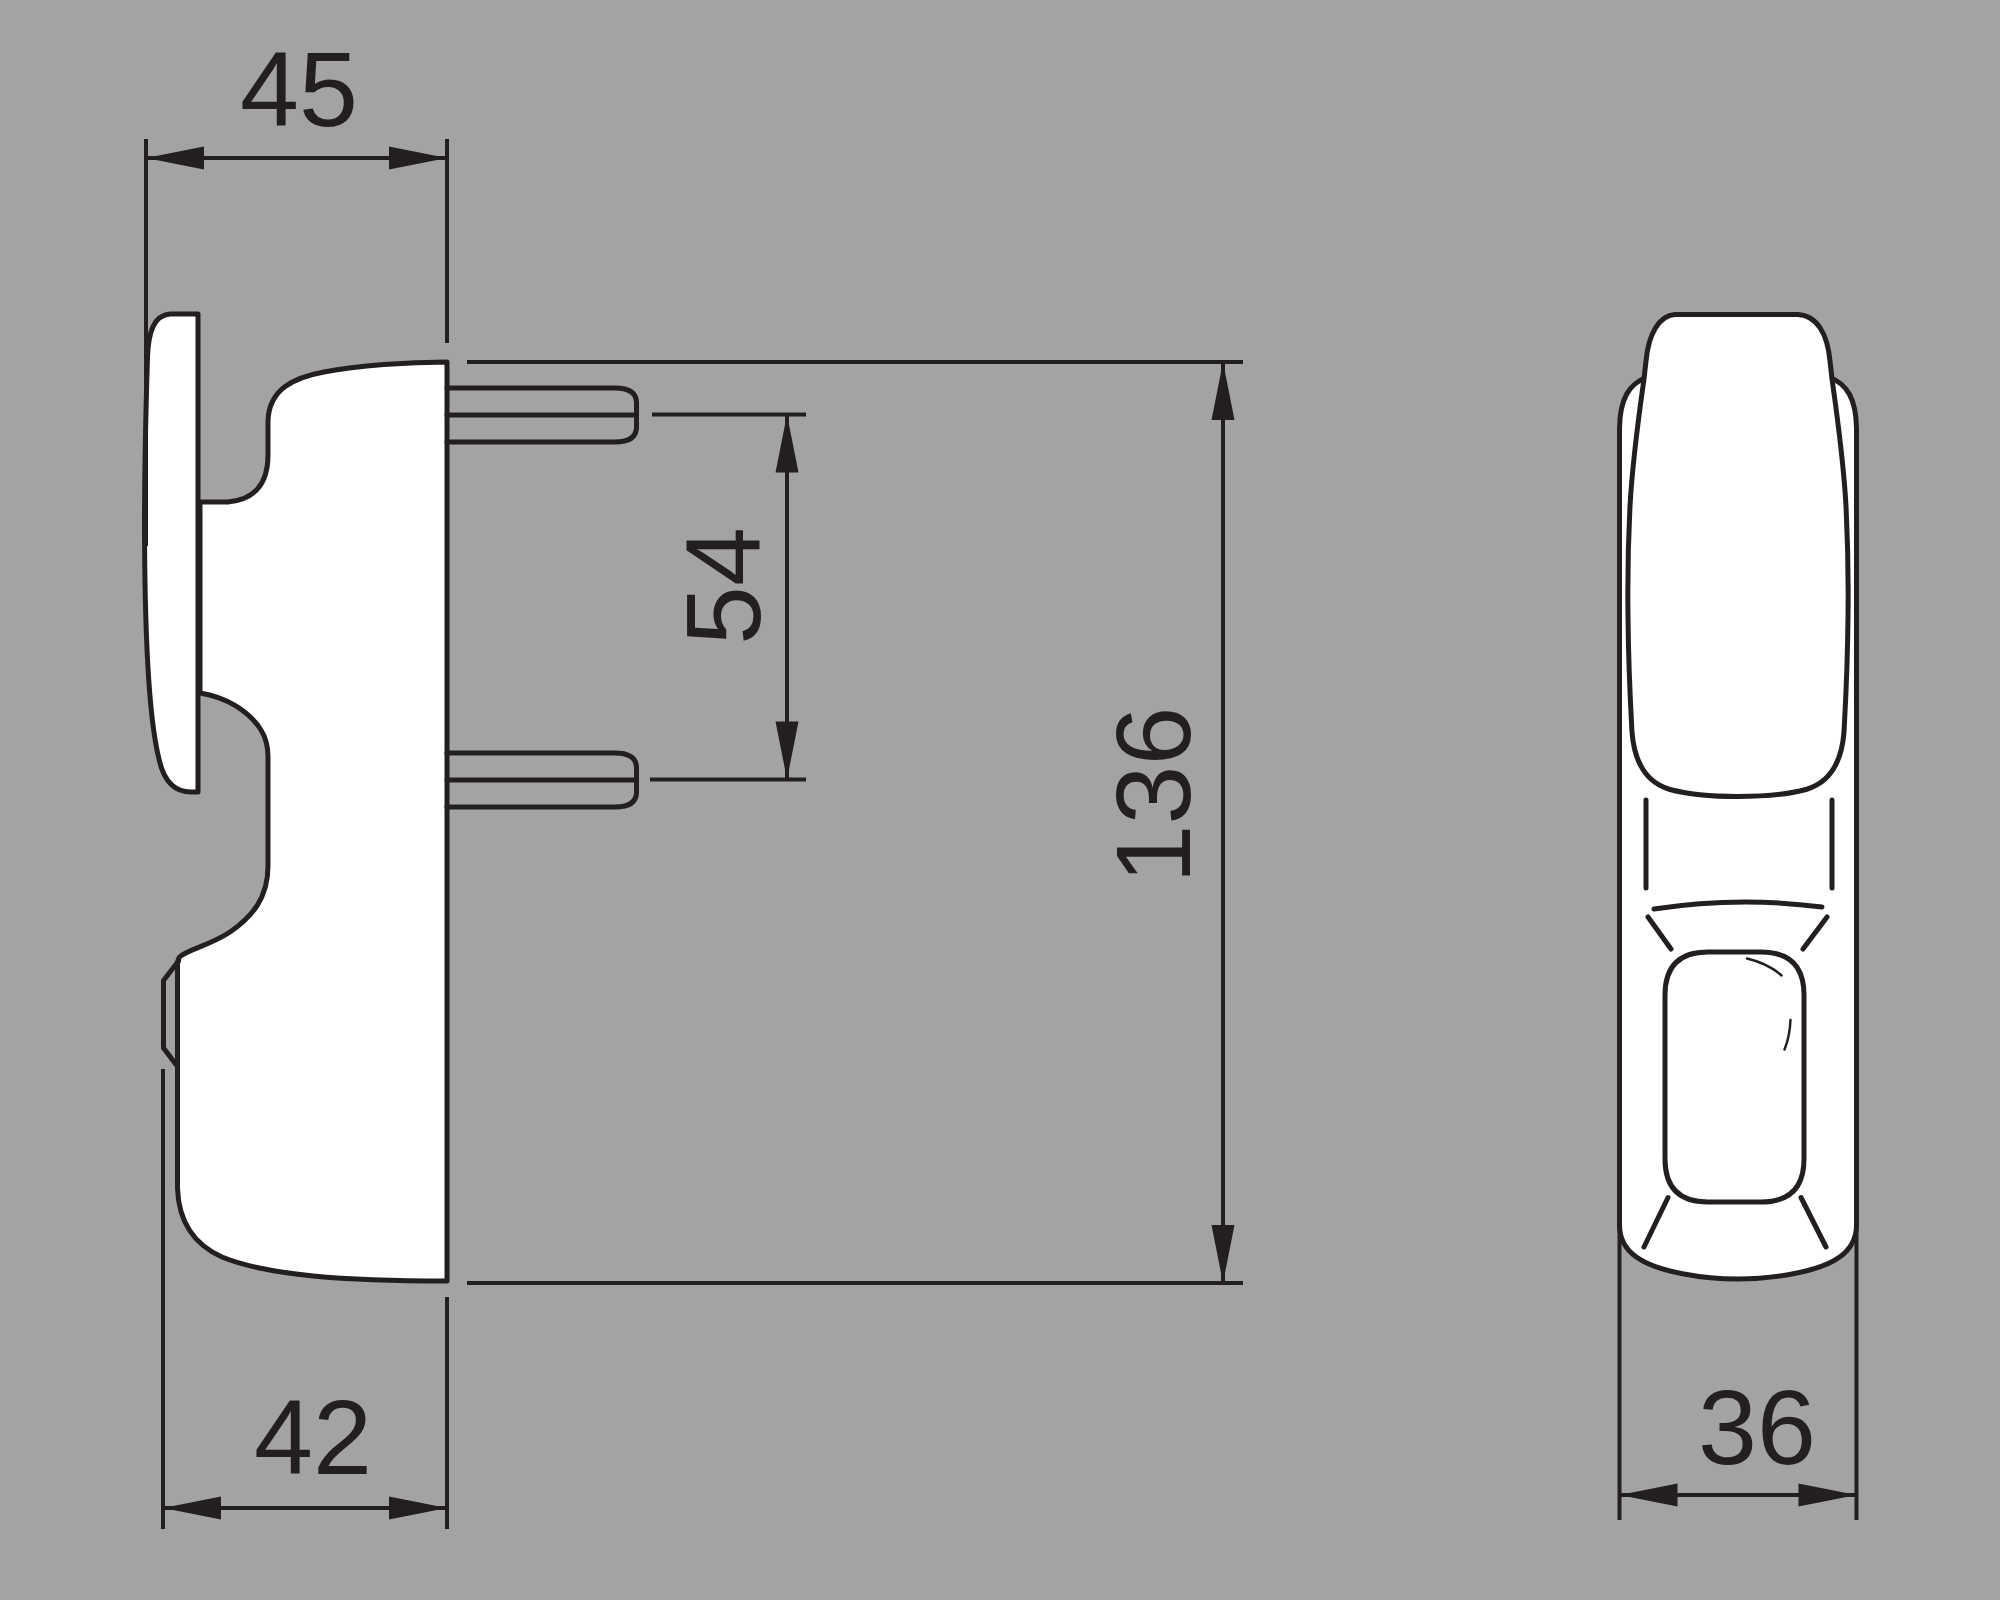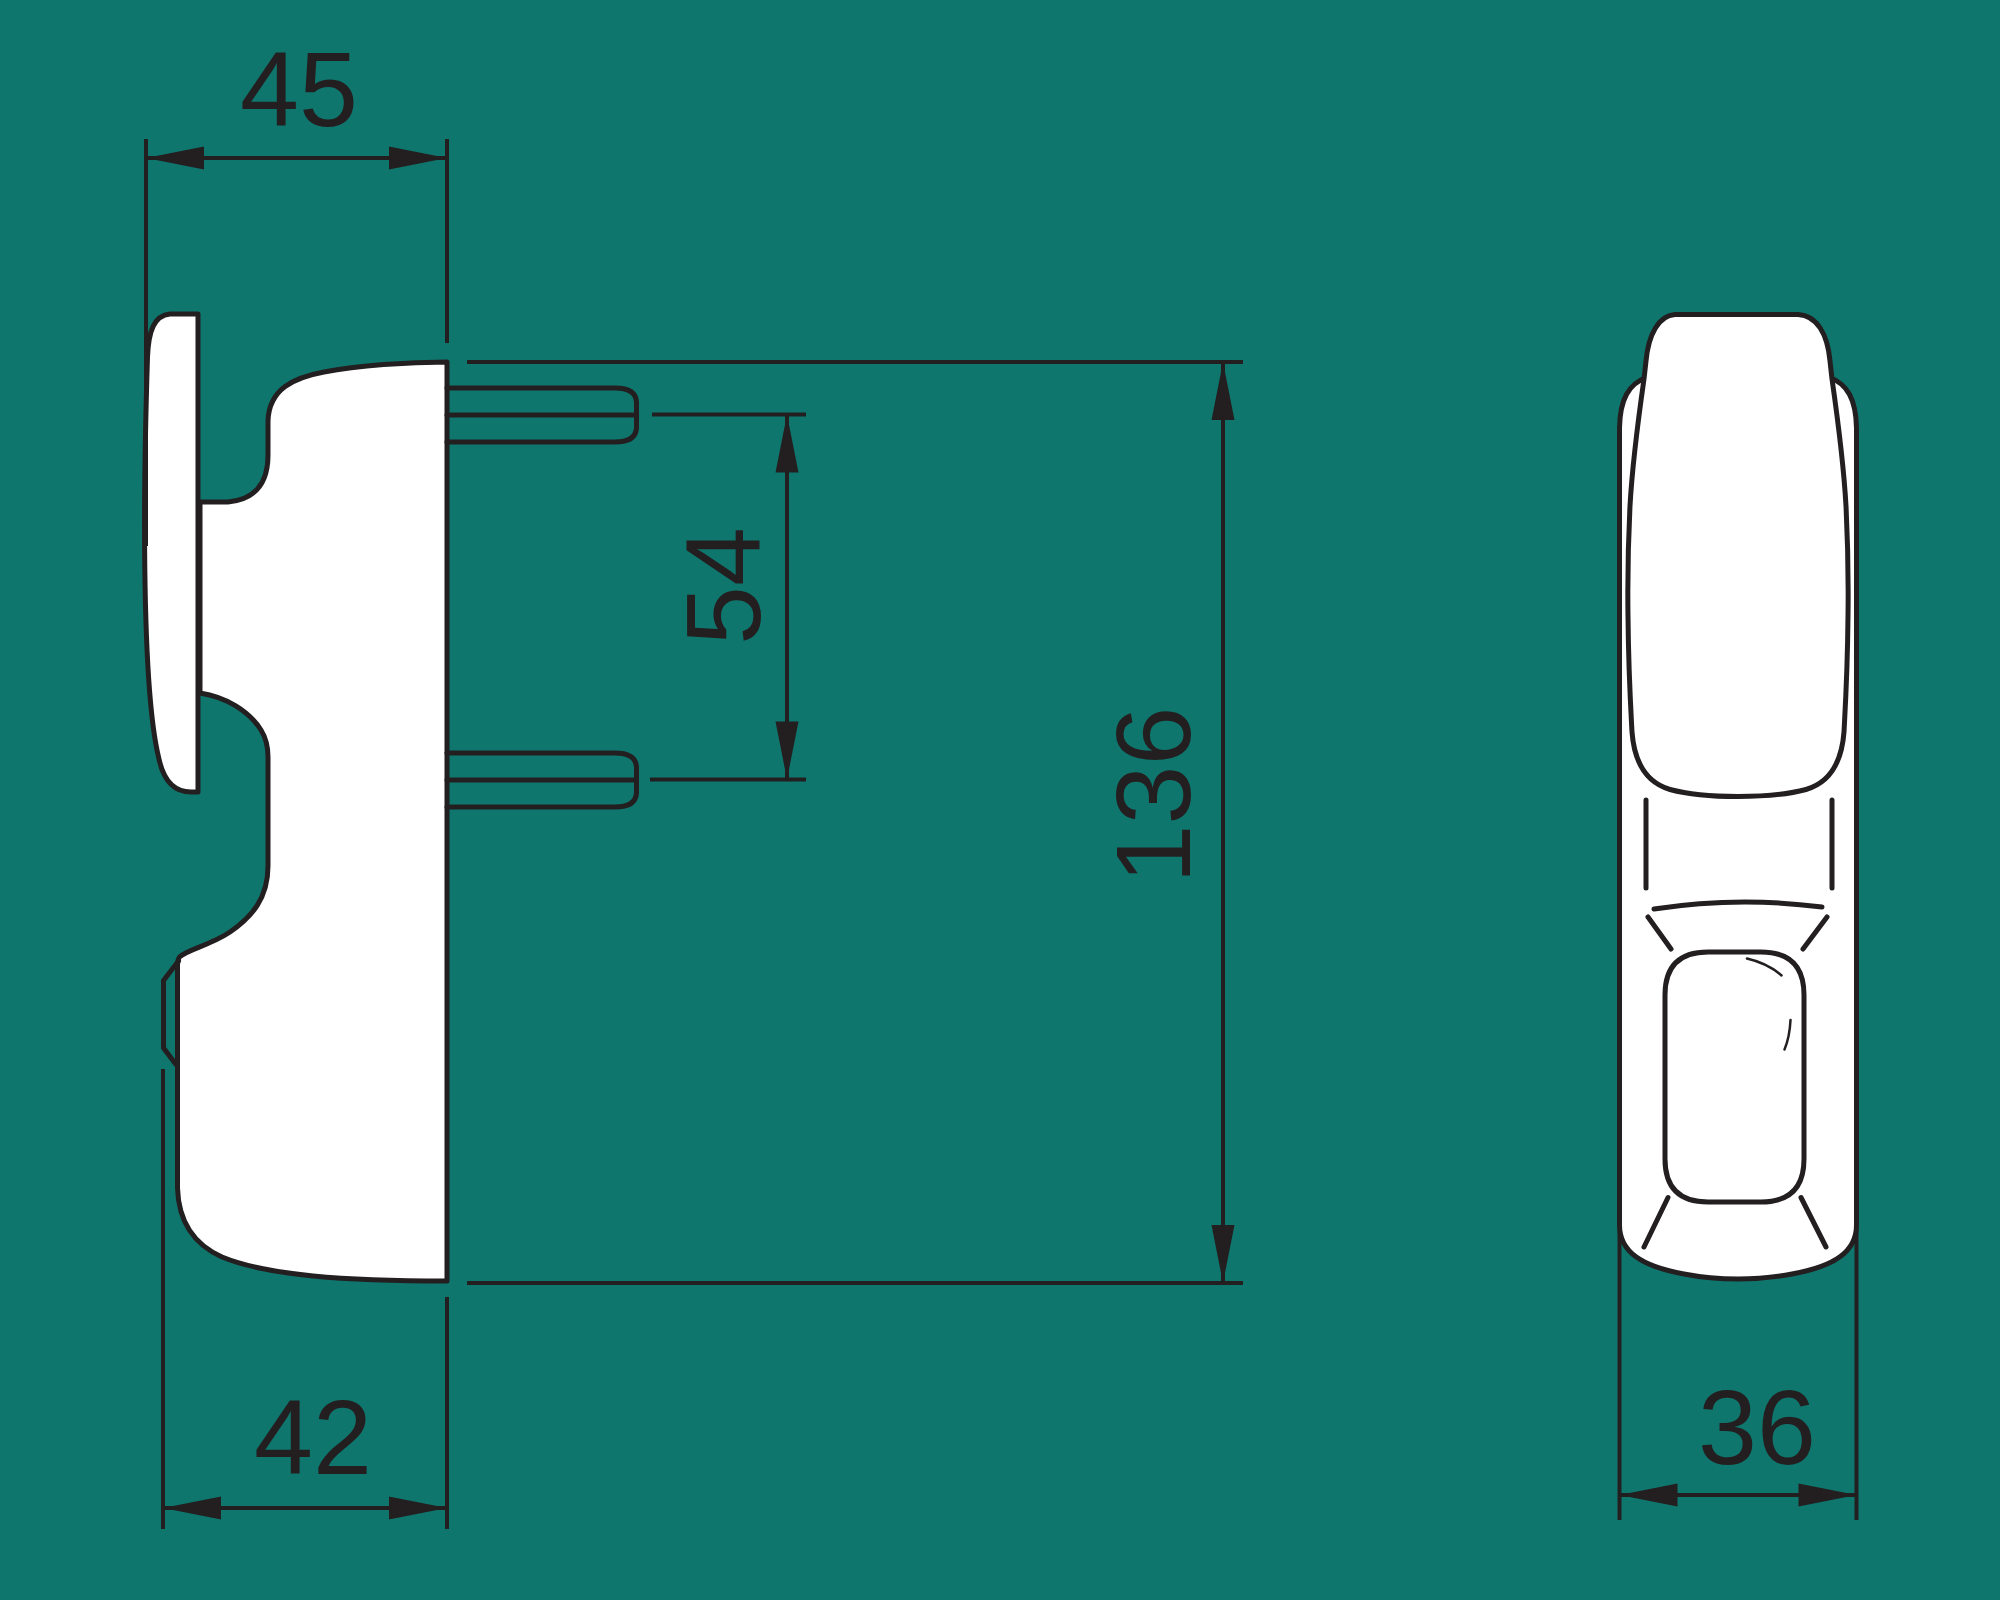--- a/index.html
+++ b/index.html
@@ -4,21 +4,21 @@
 <style>
   html, body {
     margin: 0;
     padding: 0;
     background: #ffffff;
   }
   .canvas {
     position: relative;
     width: 2000px;
     height: 1600px;
-    background: #0f766e;
+    background: #a3a3a3;
     overflow: hidden;
   }
   svg text {
     font-family: "Liberation Sans", "DejaVu Sans", sans-serif;
     font-size: 106px;
     font-weight: 400;
     fill: #231f20;
   }
   .outline {
     fill: #ffffff;

